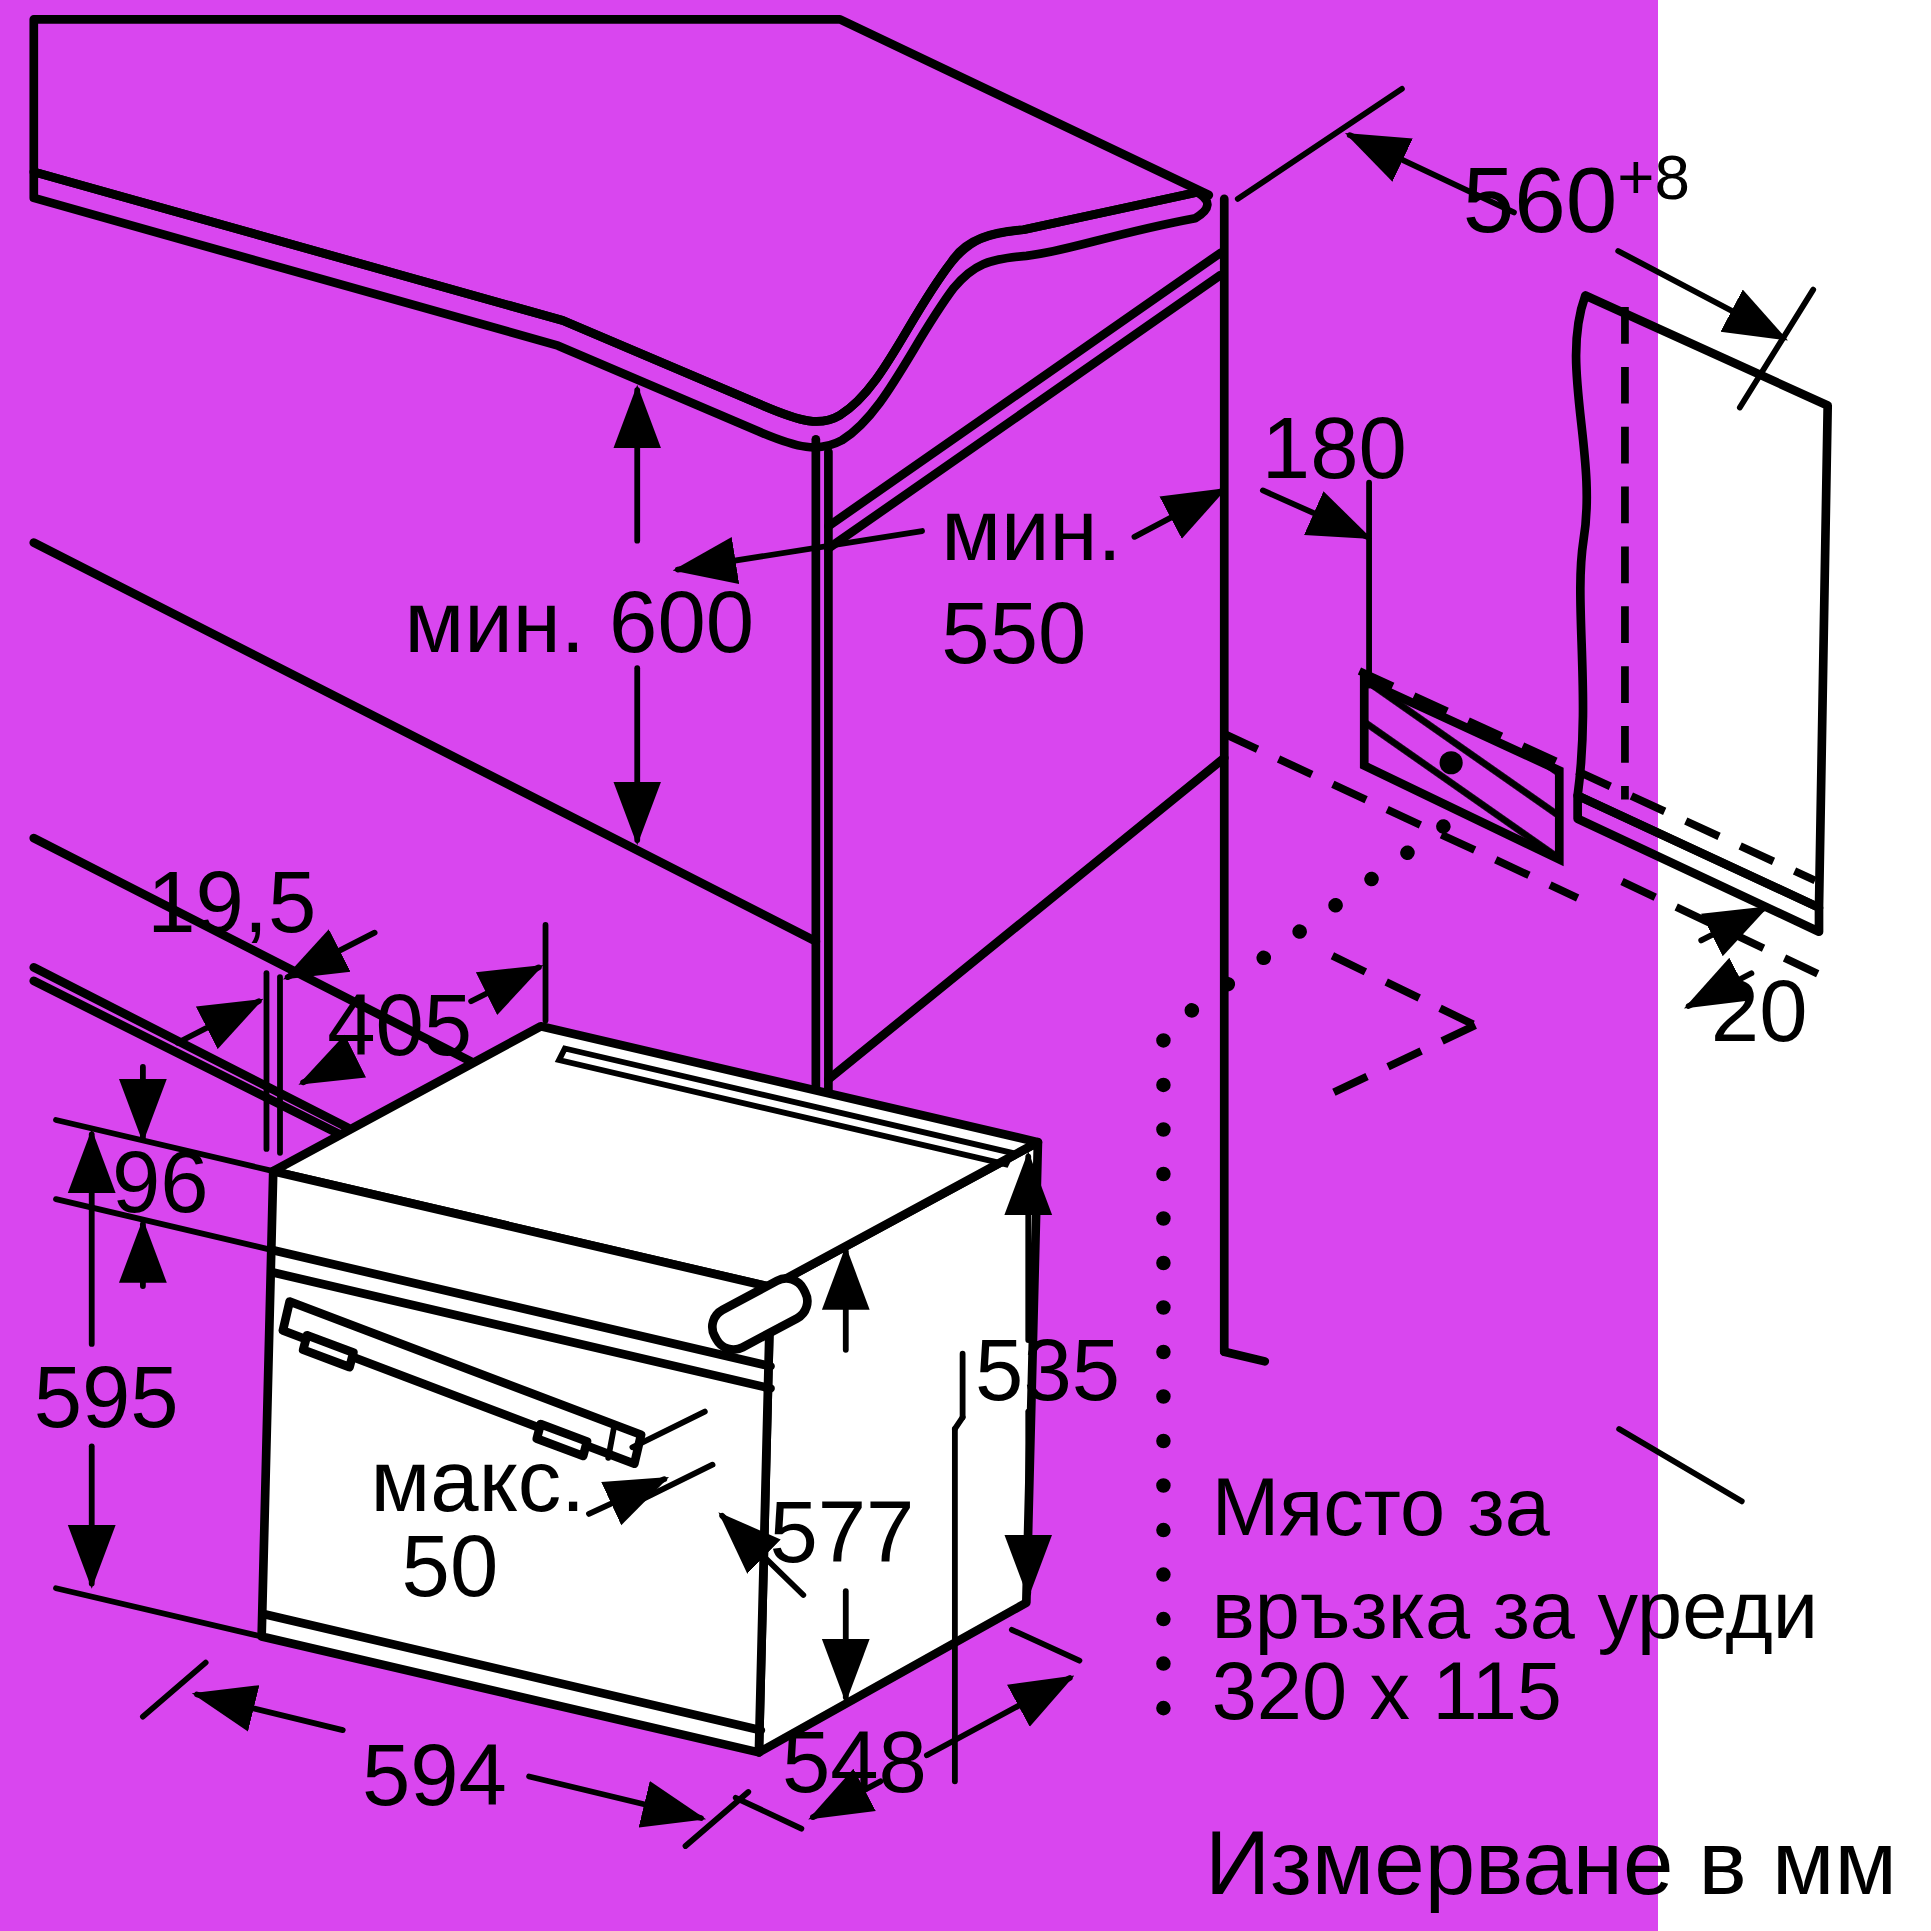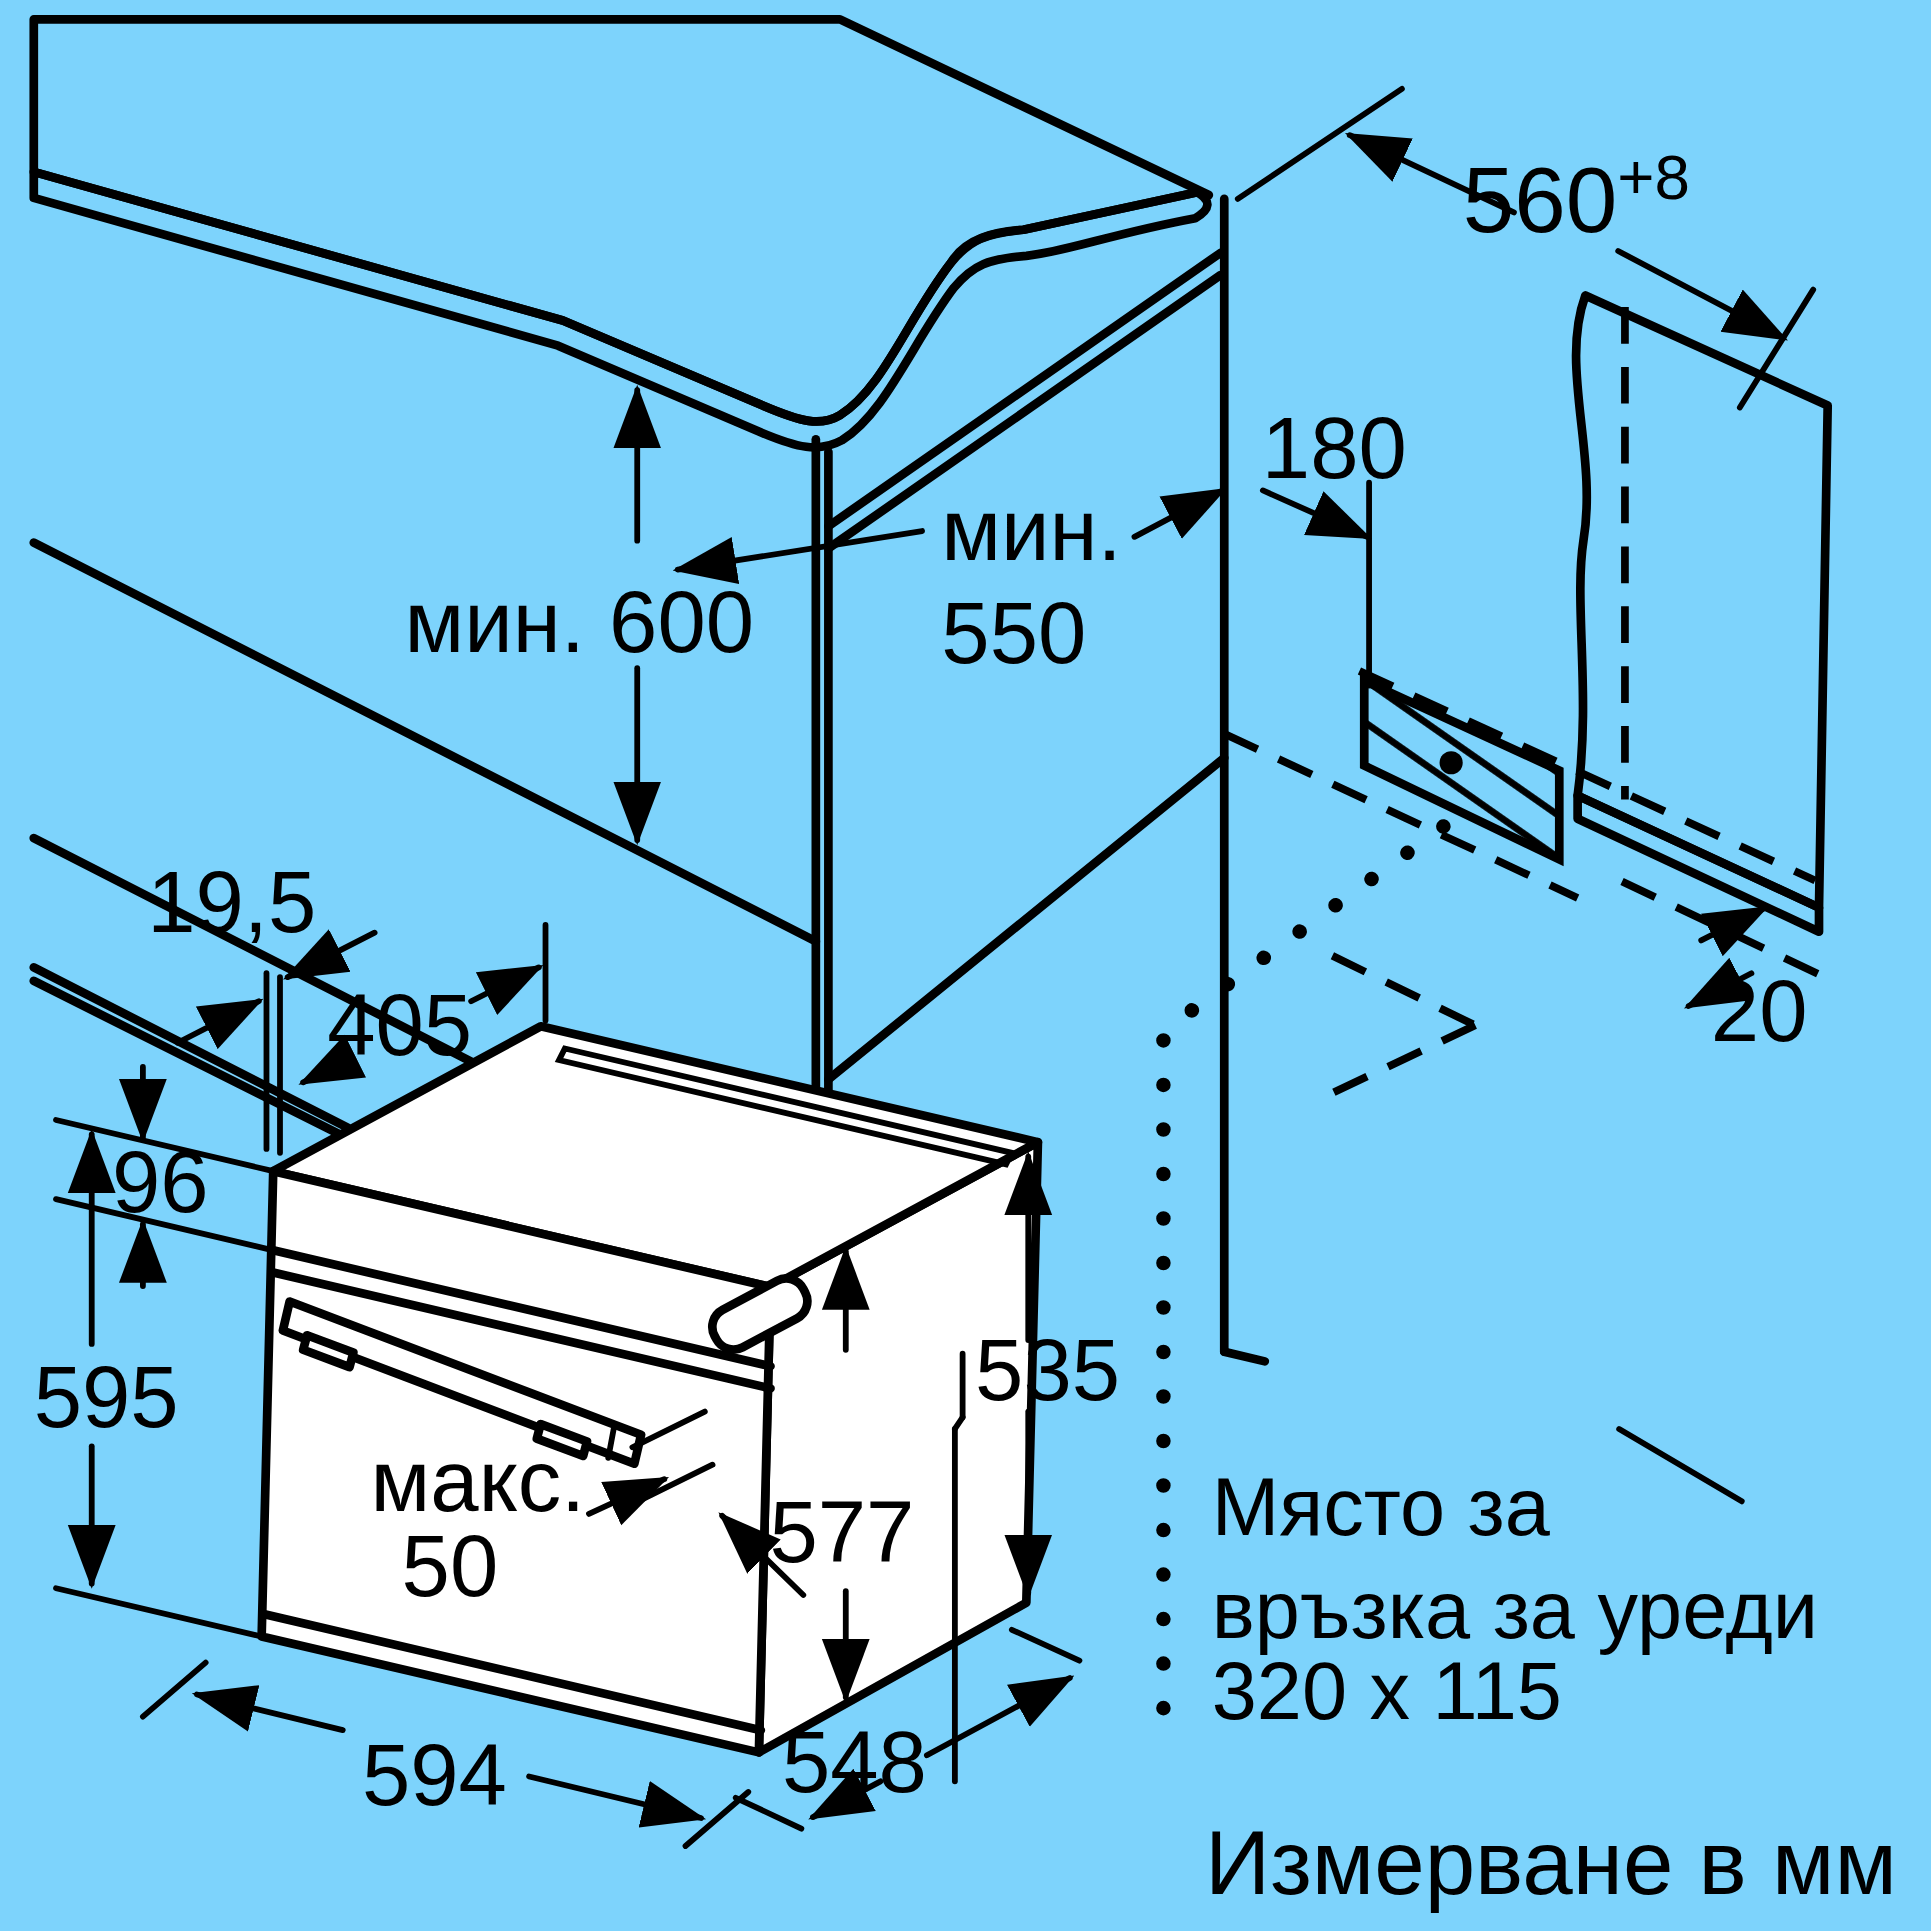--- a/index.html
+++ b/index.html
@@ -1,16 +1,16 @@
 <!DOCTYPE html>
 <html><head>
 <meta charset="utf-8">
 <style>
   html,body{margin:0;padding:0;background:#fff;}
-  .stage{width:1931px;height:1931px;position:relative;background:#7dd3fc;font-family:"Liberation Sans",sans-serif;}
+  .stage{width:1658px;height:1931px;position:relative;background:#d946ef;font-family:"Liberation Sans",sans-serif;}
   svg{position:absolute;inset:0;}
   .ln{stroke:#000;stroke-width:9;fill:none;stroke-linecap:round;stroke-linejoin:round;}
   .dm{stroke:#000;stroke-width:6;fill:none;stroke-linecap:round;}
   .dsh{stroke:#000;stroke-width:8;fill:none;stroke-dasharray:38 24;stroke-linecap:butt;}
   .dotl{stroke:#000;stroke-width:15;fill:none;stroke-dasharray:0.1 46;stroke-linecap:round;}
   .fw{fill:#fff;}
   text{fill:#000;font-family:"Liberation Sans",sans-serif;font-size:90px;}
   .t{text-anchor:middle;}
   .ts{text-anchor:start;}
   .t560{font-size:96px;text-anchor:start;}

